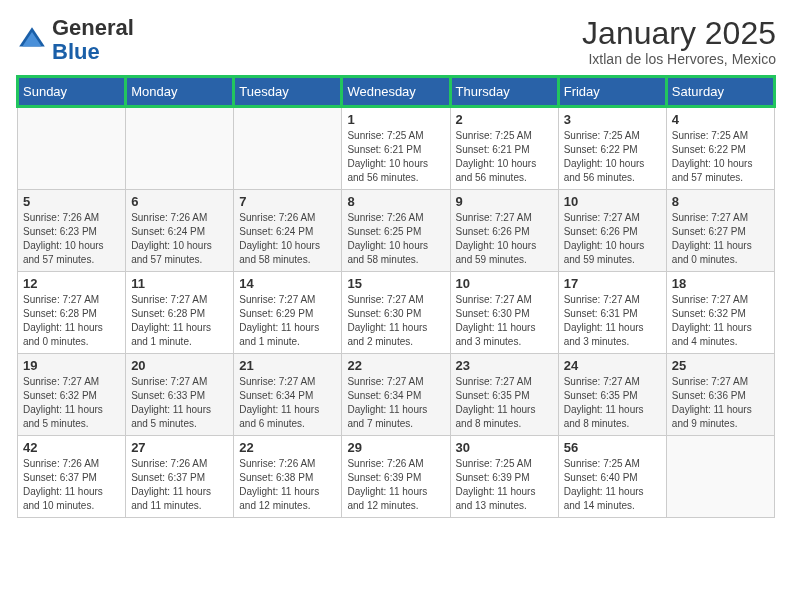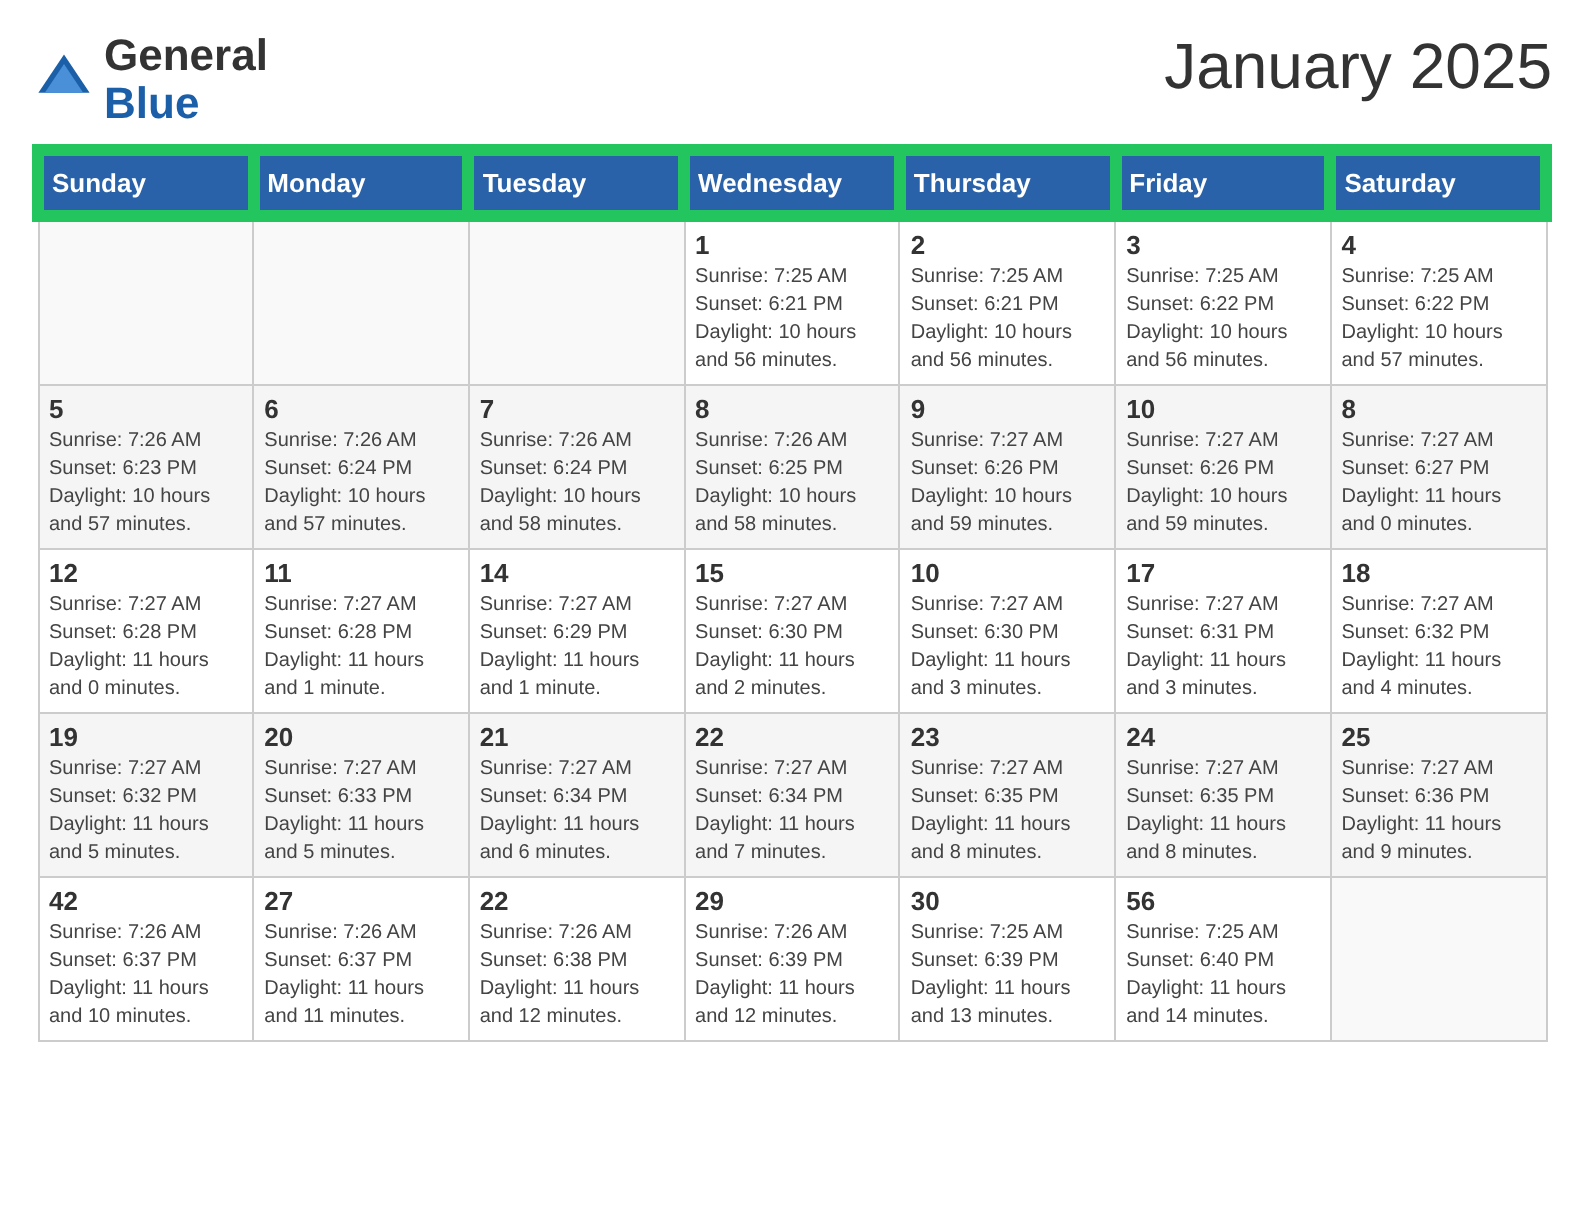--- a/index.html
+++ b/index.html
@@ -47,24 +47,24 @@
     }
     .calendar {
       width: 100%;
       border-collapse: collapse;
       border: 1px solid #ccc;
     }
     .calendar th {
       background-color: #2962a8;
       color: #fff;
       font-size: 13px;
-      font-weight: bold;
+      font-weight: normal;
       padding: 6px 4px;
       text-align: left;
-      border: 6px solid #22c55e;
+      border: 3px solid #22c55e;
     }
     .calendar td {
       border: 1px solid #ccc;
       vertical-align: top;
       padding: 4px 5px;
       font-size: 10.5px;
       color: #333;
       width: 108px;
       min-height: 80px;
       background: #fff;
@@ -99,20 +99,21 @@
       <polygon points="20,4 36,28 4,28" fill="#1a5fa8"></polygon>
       <polygon points="20,10 32,28 8,28" fill="#4a90d9"></polygon>
     </svg>
     <div class="logo-text">
       <span class="logo-general">General</span><br>
       <span class="logo-blue">Blue</span>
     </div>
   </div>
   <div class="title-block">
     <div class="month-title">January 2025</div>
+    <div class="location">Ixtlan de los Hervores, Mexico</div>
   </div>
 </div>
 
 <table class="calendar">
   <thead>
     <tr>
     <th>Sunday</th>
         <th>Monday</th>
         <th>Tuesday</th>
         <th>Wednesday</th>

